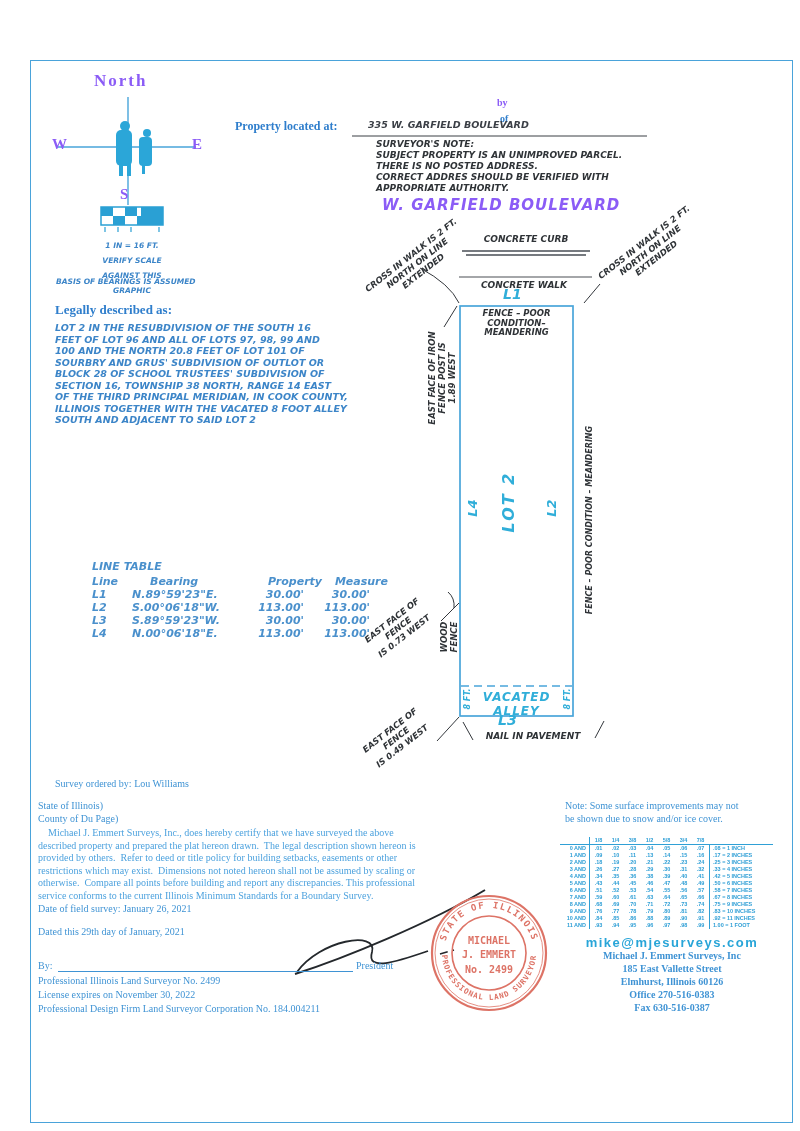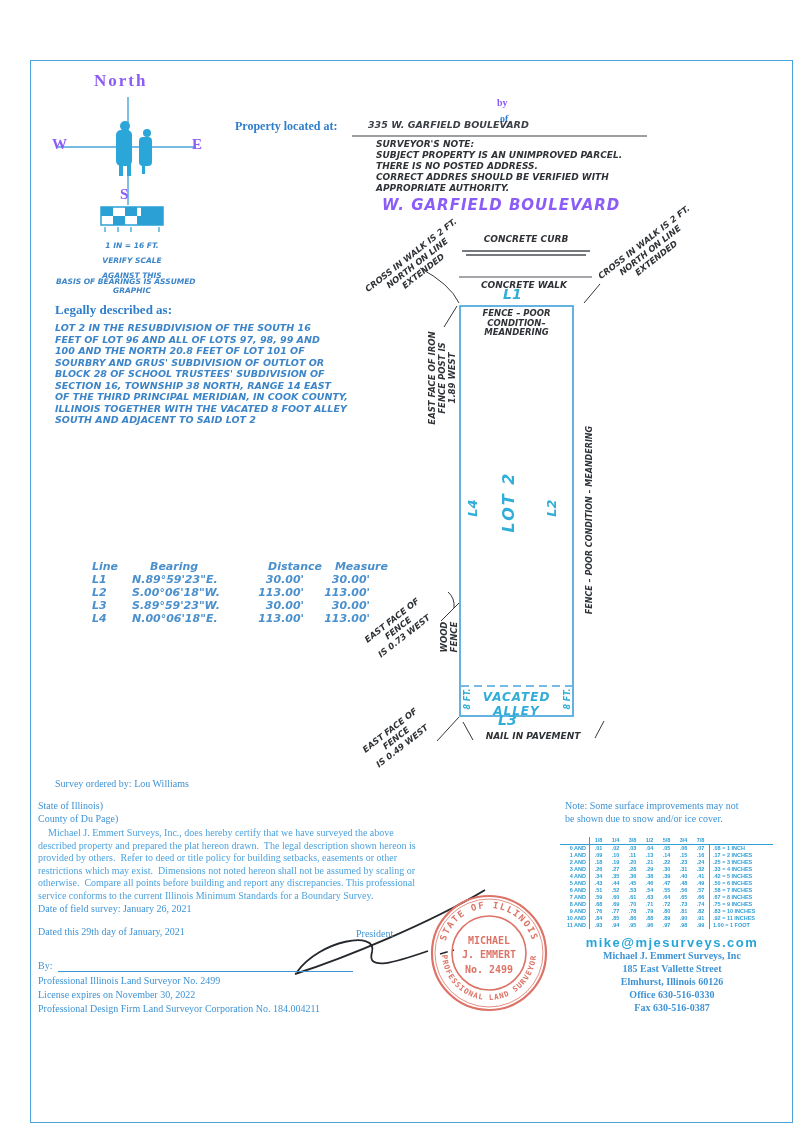--- a/index.html
+++ b/index.html
@@ -149,24 +149,25 @@
   <div class="abs stencil blk pre ctr diag" style="left:396px;top:738px;width:100px;font-size:8.5px;line-height:10px">EAST FACE OF FENCE
 IS 0.49 WEST</div>
 
   <div class="abs stencil lbl ctr" style="left:460px;top:690px;width:113px;font-size:12px;letter-spacing:1px">VACATED ALLEY</div>
   <div class="abs stencil lbl rot" style="left:467px;top:699px;font-size:8px">8 FT.</div>
   <div class="abs stencil lbl rot" style="left:567px;top:699px;font-size:8px">8 FT.</div>
   <div class="abs stencil lbl" style="left:498px;top:712px;font-size:14px">L3</div>
   <div class="abs stencil blk ctr" style="left:463px;top:731px;width:140px;font-size:9px">NAIL IN PAVEMENT</div>
 
   <div class="abs lt stencil" style="left:92px;top:560px">
+    <div style="font-size:11px;margin-bottom:2px">LINE TABLE</div>
     <div class="lt-row">
       <span class="lt-c0">Line</span>
       <span class="lt-c1" style="padding-left:18px">Bearing</span>
-      <span class="lt-c2">Distance</span>
+      <span class="lt-c2">Property</span>
       <span class="lt-c3">Measure</span>
     </div>
     <div class="lt-row">
       <span class="lt-c0">L1</span>
       <span class="lt-c1">N.89°59'23"E.</span>
       <span class="lt-c2">30.00'</span>
       <span class="lt-c3">30.00'</span>
     </div>
     <div class="lt-row">
       <span class="lt-c0">L2</span>
@@ -201,21 +202,21 @@
   <div class="abs serifblue" style="left:38px;top:926px;font-size:10px">Dated this 29th day of January, 2021</div>
 
   <svg class="abs" style="left:250px;top:878px" width="280" height="110" viewBox="0 0 280 110">
     <path d="M235,12 C180,45 95,80 45,96" stroke="#24282c" stroke-width="2" fill="none"></path>
     <path d="M47,94 C70,62 128,52 122,74 C116,94 146,84 178,73" stroke="#24282c" stroke-width="1.8" fill="none"></path>
     <path d="M190,76 L204,72" stroke="#24282c" stroke-width="1.5" fill="none" stroke-dasharray="8,5"></path>
   </svg>
 
   <div class="abs serifblue" style="left:38px;top:960px;font-size:10px">By:</div>
   <div class="abs" style="left:58px;top:971px;width:295px;border-bottom:1px solid #3f93d4"></div>
-  <div class="abs serifblue" style="left:356px;top:928px;font-size:10px">President</div>
+  <div class="abs serifblue" style="left:356px;top:960px;font-size:10px">President</div>
   <div class="abs serifblue" style="left:38px;top:975px;font-size:10px">Professional Illinois Land Surveyor No. 2499</div>
   <div class="abs serifblue" style="left:38px;top:989px;font-size:10px">License expires on November 30, 2022</div>
   <div class="abs serifblue" style="left:38px;top:1003px;font-size:10px">Professional Design Firm Land Surveyor Corporation No. 184.004211</div>
 
   <svg class="abs" style="left:428px;top:892px" width="122" height="122" viewBox="0 0 122 122">
     <defs>
       <path id="arcTop" d="M 16,61 A 45,45 0 0 1 106,61"></path>
       <path id="arcBottom" d="M 14,61 A 47,47 0 0 0 108,61"></path>
     </defs>
     <circle cx="61" cy="61" r="57" stroke="#dd7366" stroke-width="2.2" fill="none"></circle>
@@ -379,16 +380,16 @@
         <div class="ct-cell">.99</div>
         <div class="ct-equiv">1.00 = 1 FOOT</div>
       </div>
     </div>
 
   <div class="abs contact ctr" style="left:556px;top:936px;width:232px">
     <div style="font-size:13px;letter-spacing:1.5px;color:#28a5d8;font-family:'Liberation Sans',sans-serif">mike@mjesurveys.com</div>
     <div>Michael J. Emmert Surveys, Inc</div>
     <div>185 East Vallette Street</div>
     <div>Elmhurst, Illinois 60126</div>
-    <div>Office 630-516-0330</div>
+    <div>Office 270-516-0383</div>
     <div>Fax 630-516-0387</div>
   </div>
 </div>
 
 </body></html>

